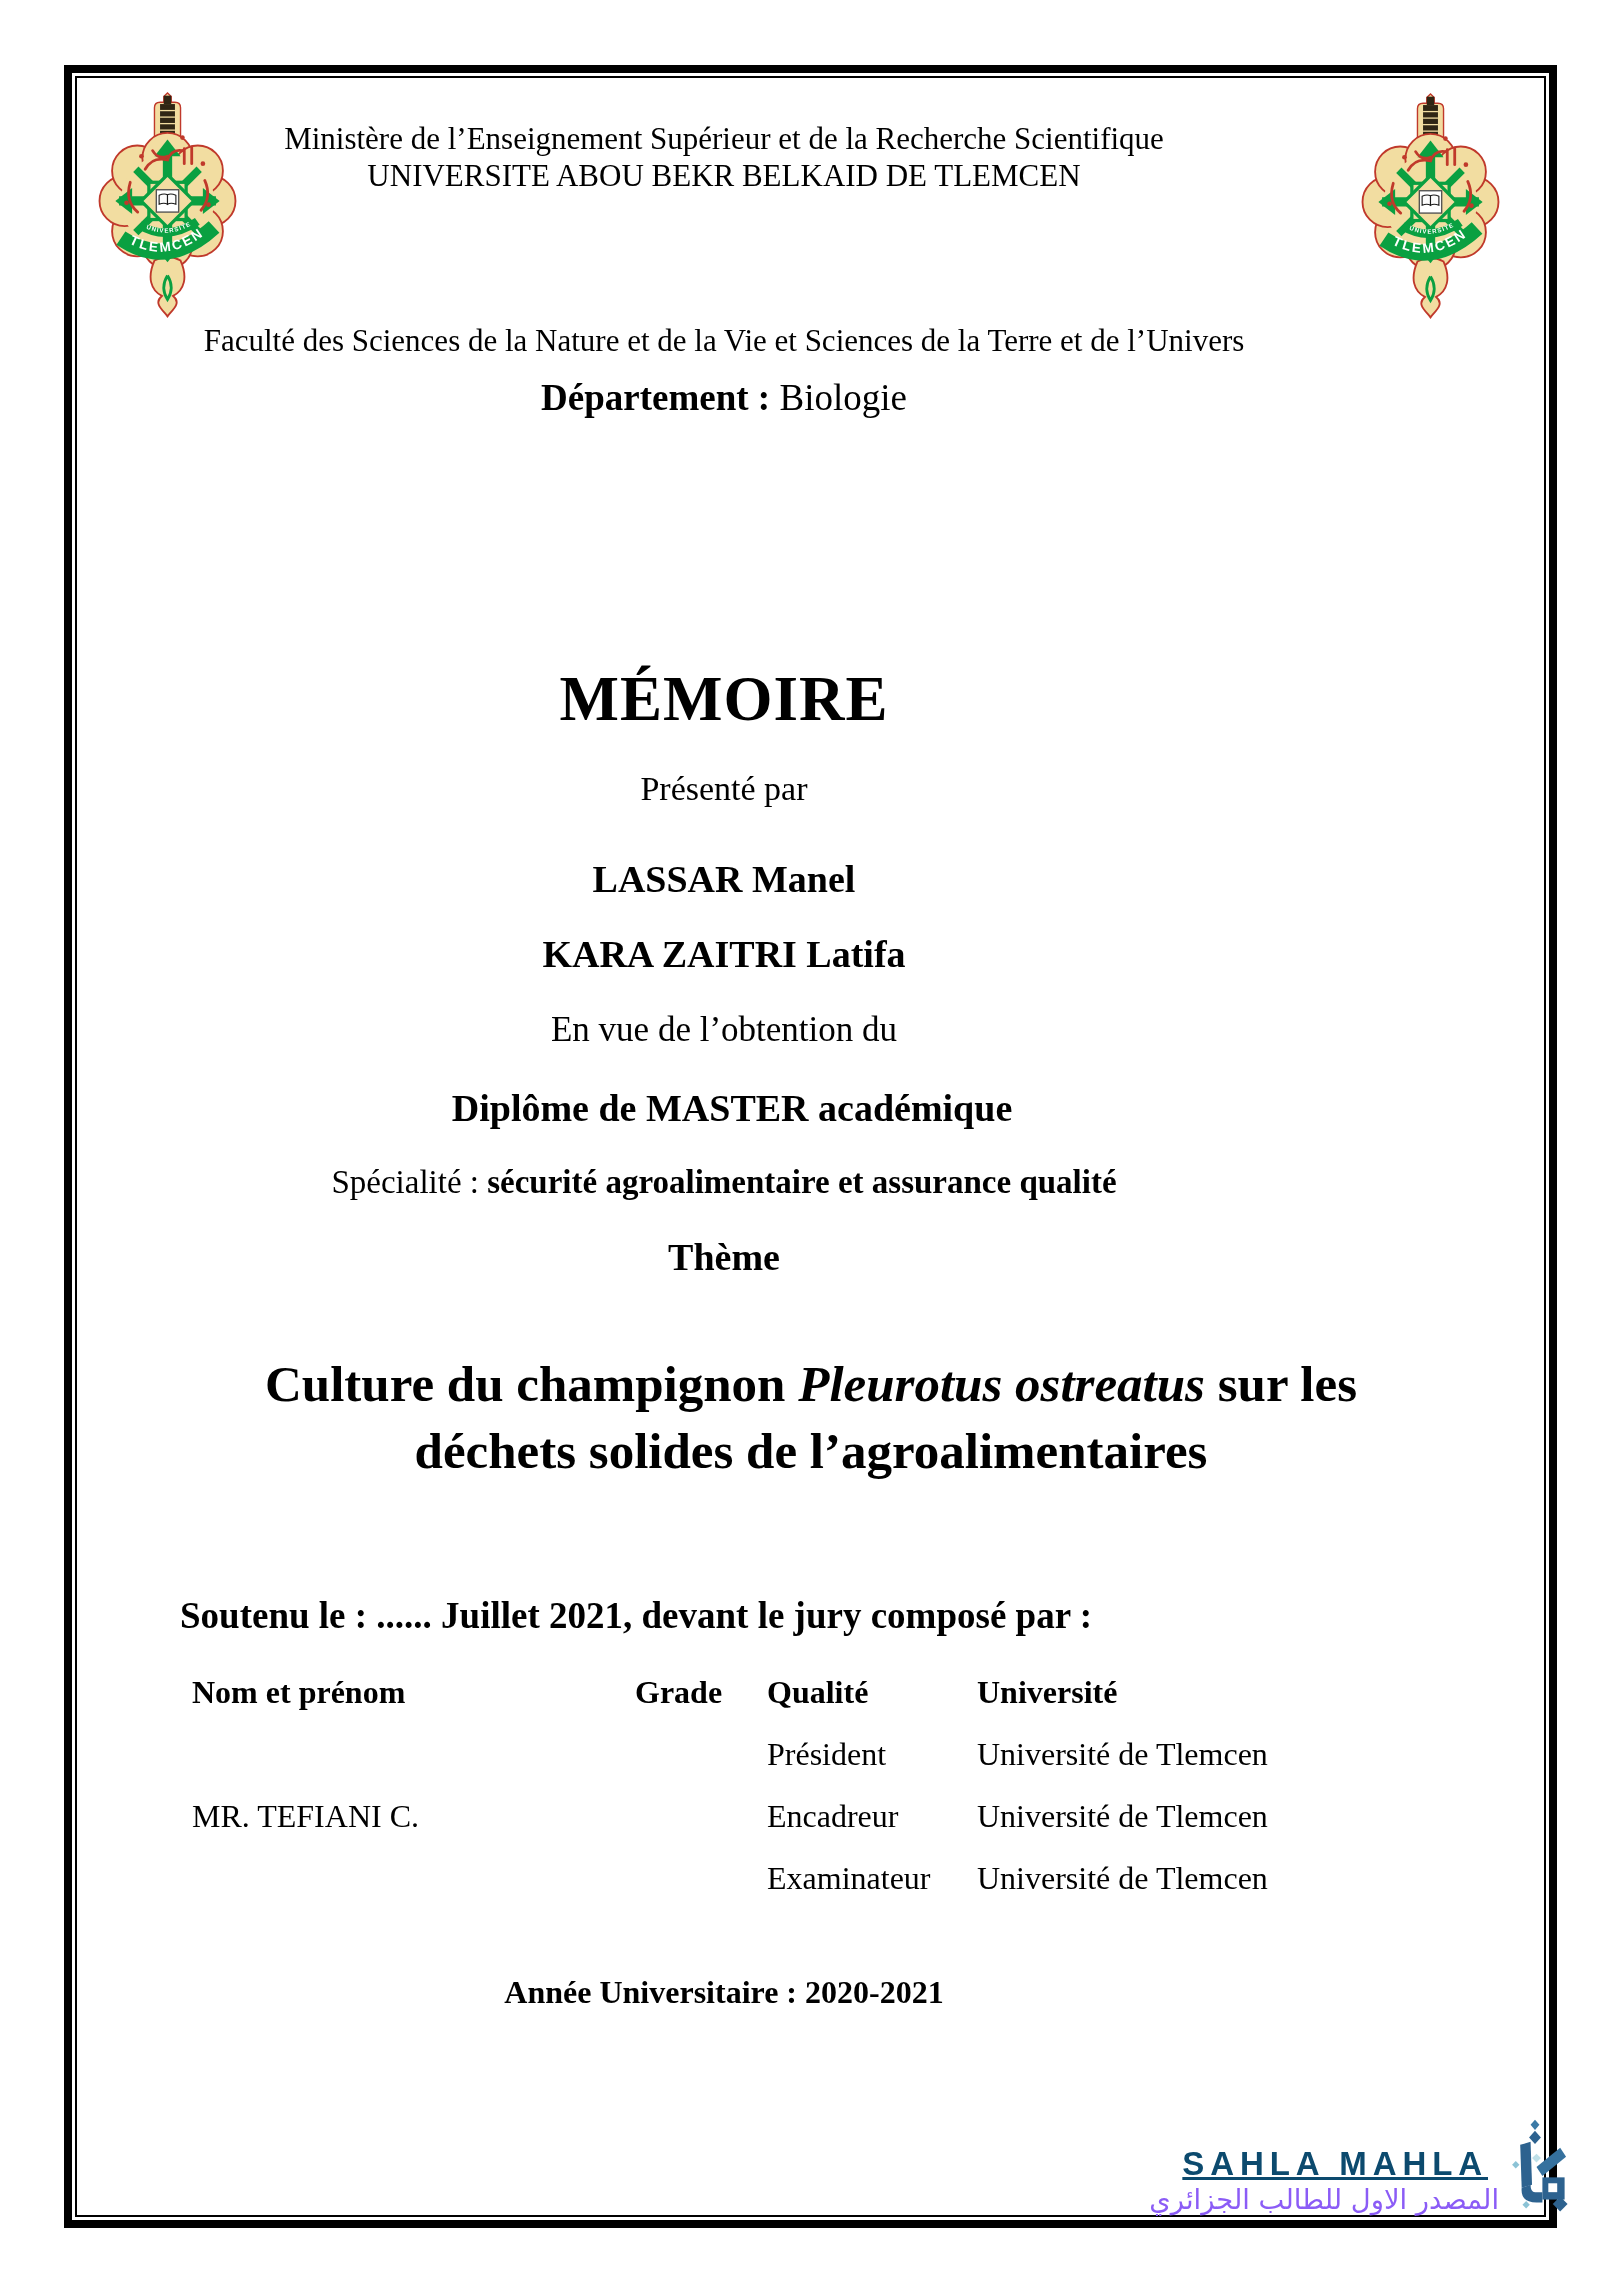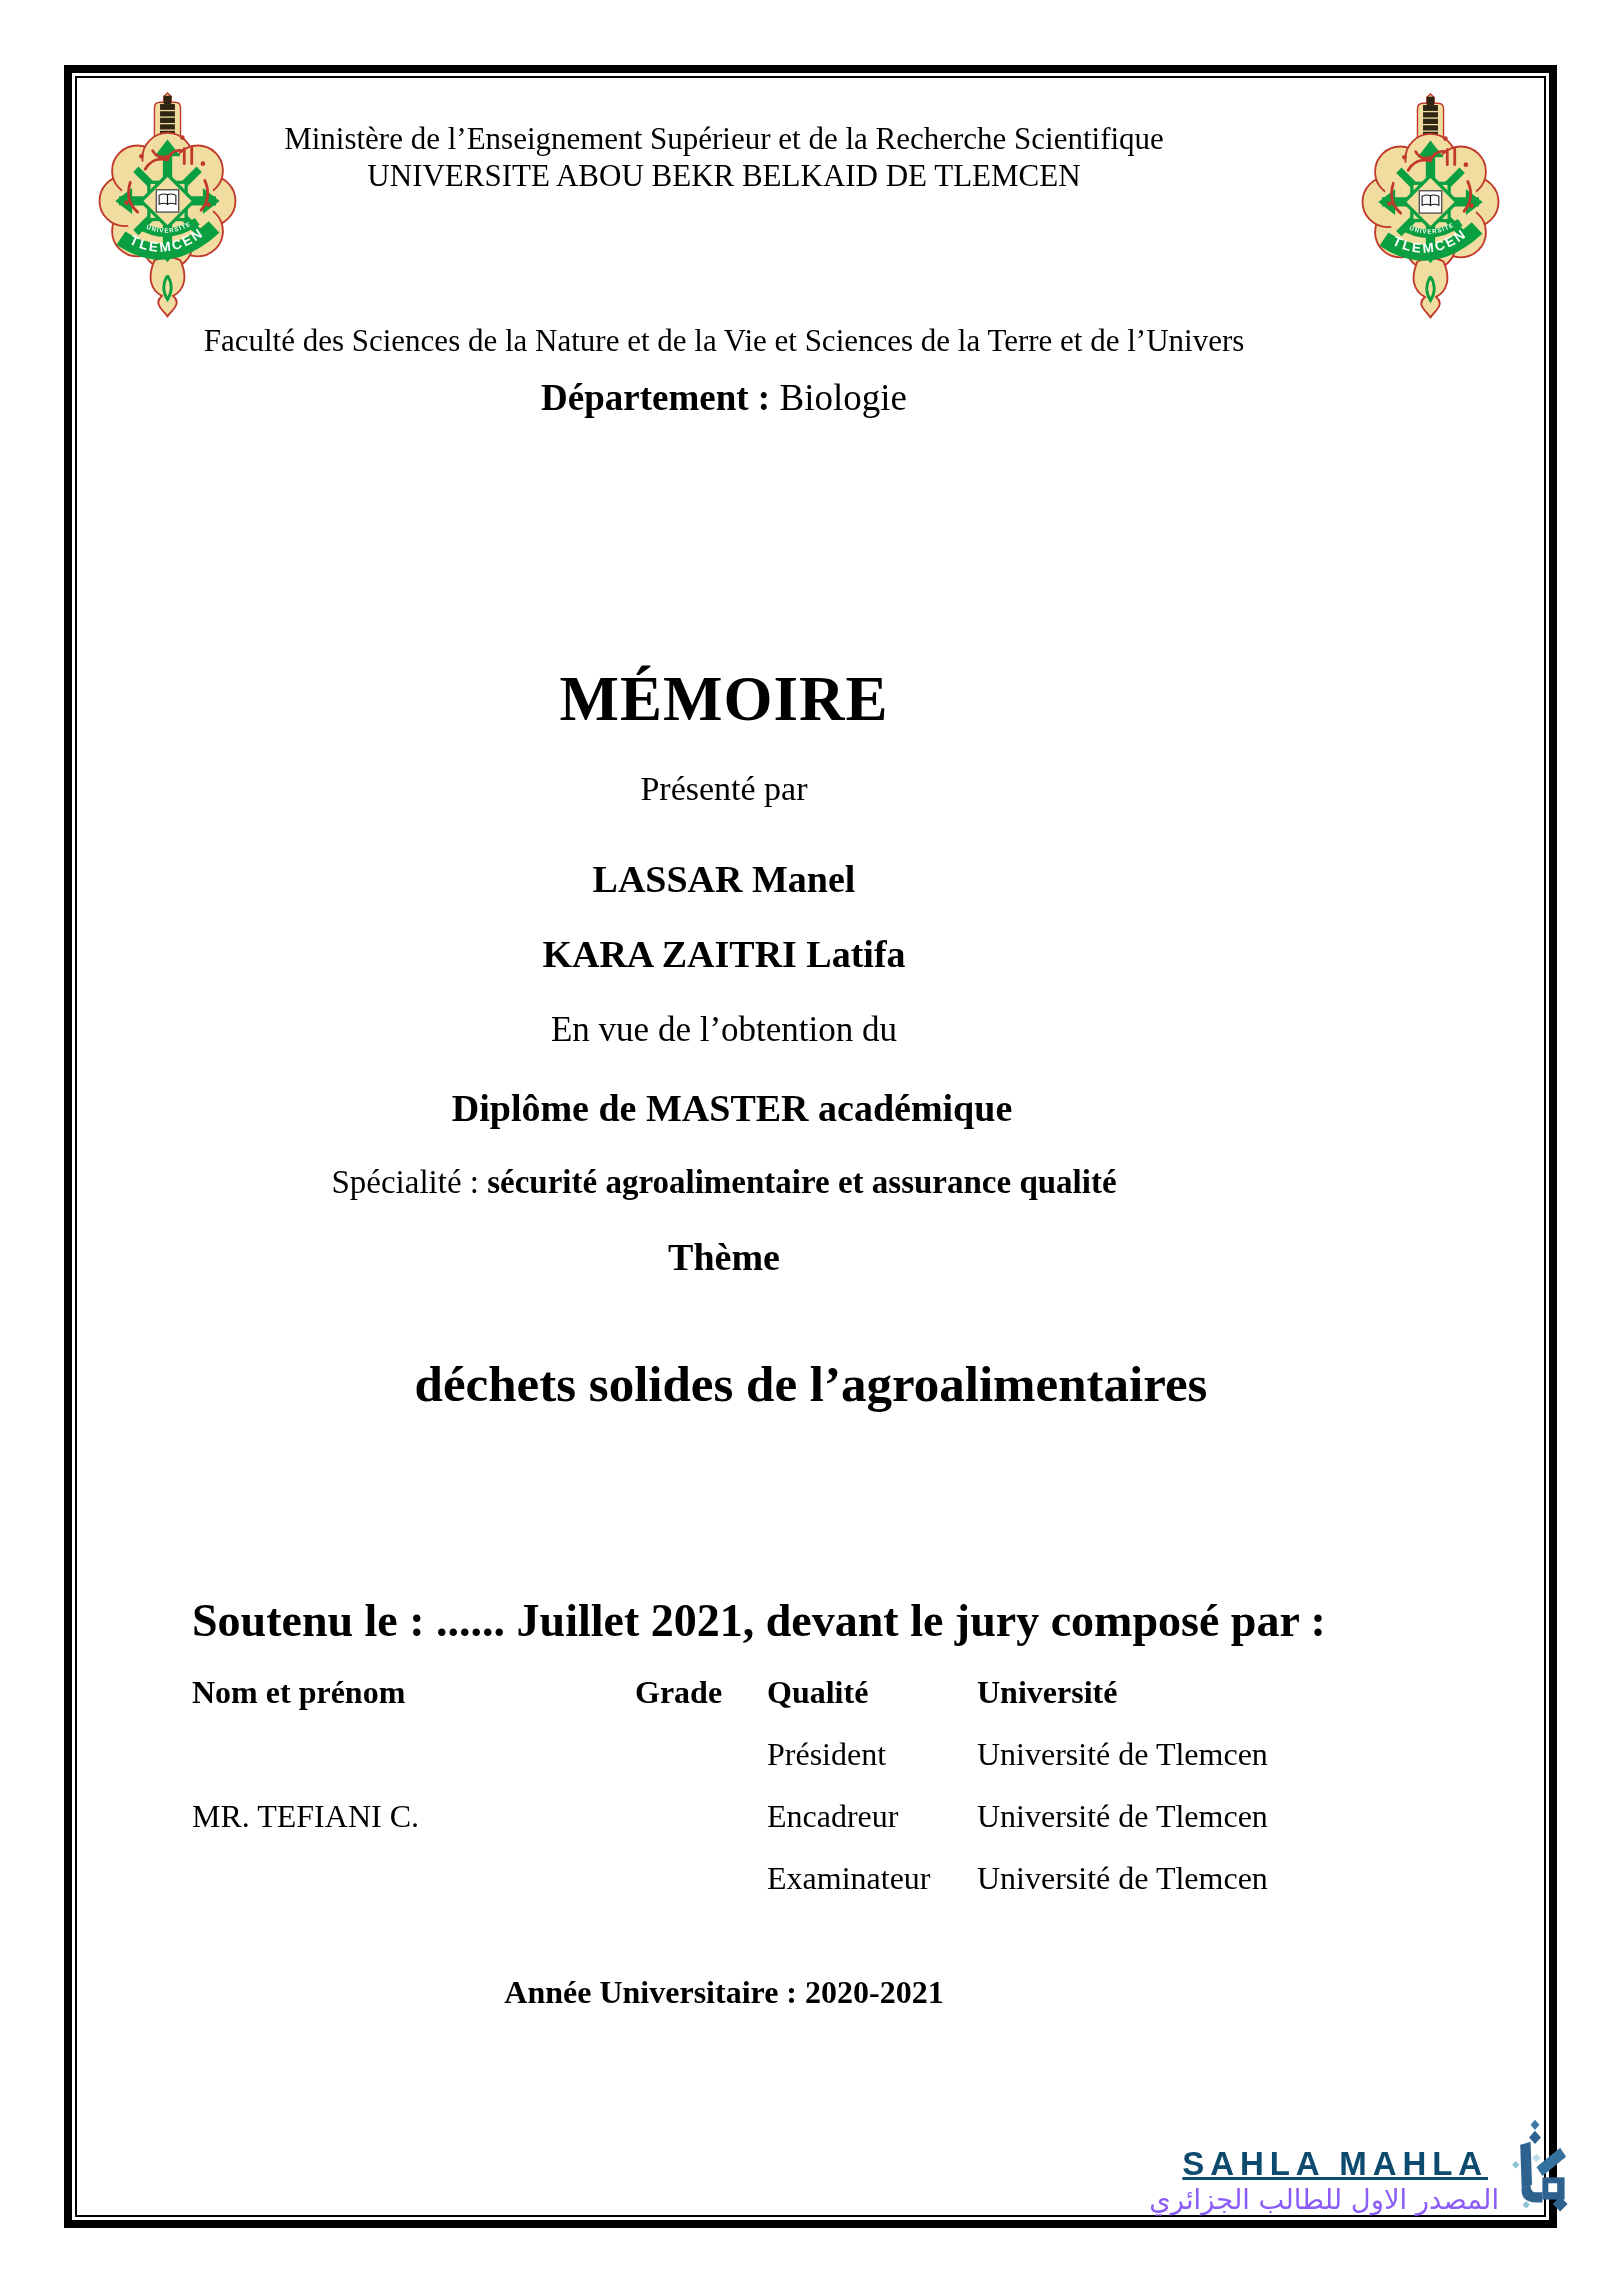--- a/index.html
+++ b/index.html
@@ -33,21 +33,21 @@
   .author2{top:932px;font-size:38px;font-weight:bold;}
   .envue{top:1010px;font-size:35px;}
   .diplome{top:1086px;font-size:38px;font-weight:bold;margin-left:8px;}
   .specialite{top:1164px;font-size:33px;}
   .specialite .val{font-weight:bold;}
   .theme{top:1235px;font-size:38px;font-weight:bold;}
   .thesis-title{top:1351px;left:115px;width:1392px;text-align:center;
     font-size:51px;font-weight:bold;line-height:67px;}
   .thesis-title i{font-style:italic;}
   
-  .jury-intro{left:192px;top:1594px;font-size:46px;font-weight:bold;}
+  .jury-intro{left:180px;top:1594px;font-size:37px;font-weight:bold;}
   .jury-table{
     left:192px;top:1676px;width:1274px;
     display:grid;grid-template-columns:443px 132px 210px 1fr;
     row-gap:30px;font-size:32px;line-height:32px;
   }
   .jury-row{display:contents;}
   .jury-head{font-weight:bold;}
   .annee{top:1974px;font-size:32px;font-weight:bold;}
   
   .wm-brand{
@@ -200,20 +200,21 @@
 
 <div class="abs centered envue">En vue de l’obtention du</div>
 
 <div class="abs centered diplome">Diplôme de MASTER académique</div>
 
 <div class="abs centered specialite"><span>Spécialité :</span><span> </span><span class="val">sécurité agroalimentaire et assurance qualité</span></div>
 
 <div class="abs centered theme">Thème</div>
 
 <div class="abs thesis-title">
+  <div><span>Culture du champignon </span><i>Pleurotus ostreatus</i><span> sur les</span></div>
   <div>déchets solides de l’agroalimentaires</div>
 </div>
 
 <div class="abs jury-intro">Soutenu le : ...... Juillet 2021, devant le jury composé par :</div>
 
 <div class="abs jury-table">
   <div class="jury-row jury-head">
     <div>Nom et prénom</div>
     <div>Grade</div>
     <div>Qualité</div>

